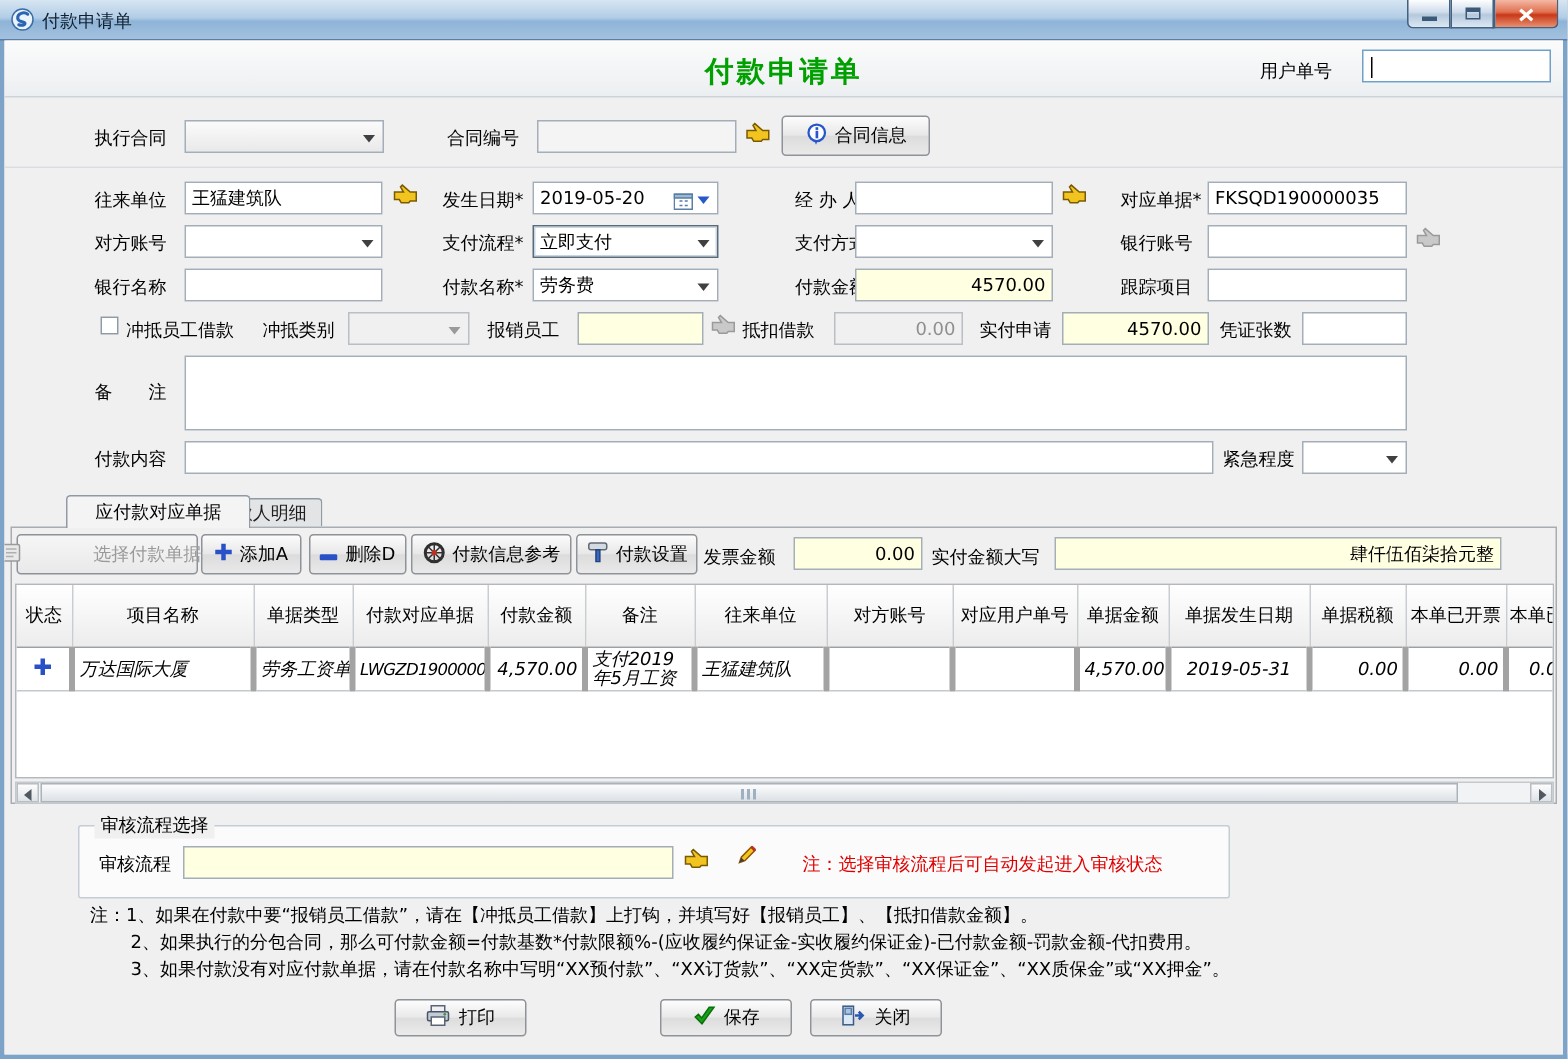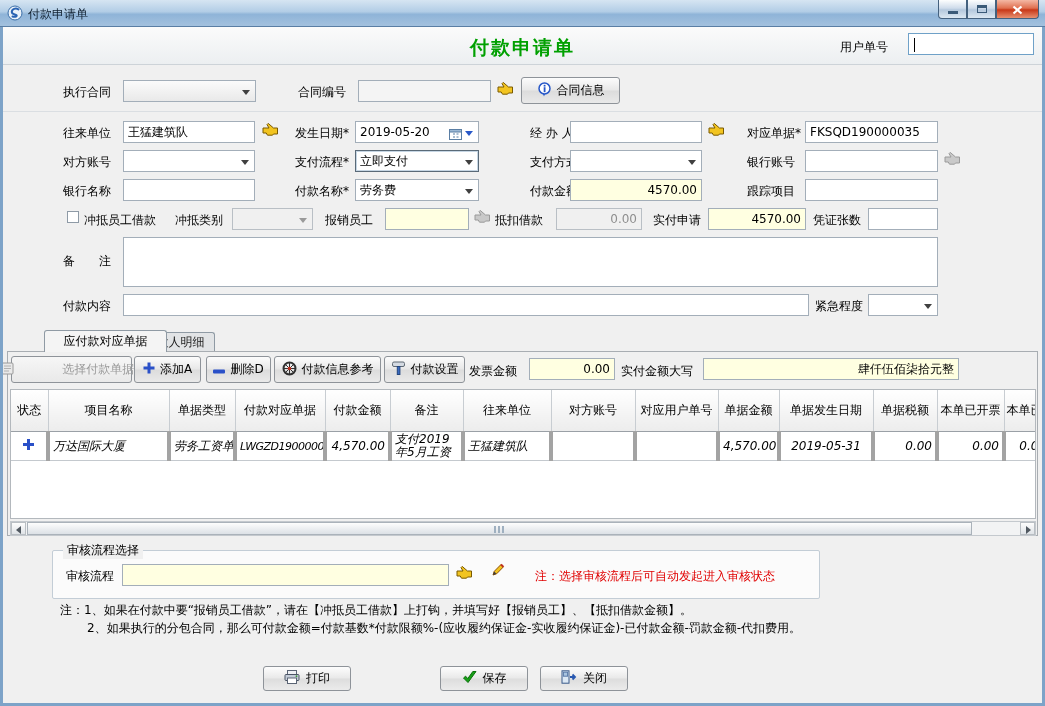--- a/index.html
+++ b/index.html
@@ -280,21 +280,21 @@
           <svg width="15" height="14">
               <rect x="1.5" y="1" width="12" height="4.5" rx="1.5" fill="#d4dae2" stroke="#606a74"></rect>
               <rect x="6.3" y="5.5" width="2.6" height="8" fill="#3868c0" stroke="#22457e"></rect>
             </svg>
         </span>
         <span>付款设置</span>
       </div>
       <span class="lb" style="left:461px;top:11px;">发票金额</span>
       <div class="fld yellow num" style="left:521px;top:6px;width:86px;">0.00</div>
       <span class="lb" style="left:613px;top:11px;">实付金额大写</span>
-      <div class="fld yellow num" style="left:695px;top:6px;width:256px;">肆仟伍佰柒拾元整</div>
+      <div class="fld yellow num" style="left:695px;top:6px;width:298px;">肆仟伍佰柒拾元整</div>
 
       <div class="grid">
         <table>
           <colgroup>
             <col style="width:37px">
               <col style="width:121px">
               <col style="width:66px">
               <col style="width:90px">
             <col style="width:65px">
               <col style="width:73px">
@@ -377,20 +377,21 @@
             <path d="M4 12 l1.2-3.6 L12 1.5 l2.4 2.4 L7.6 10.8 z" fill="#f2c420" stroke="#905000"></path>
             <path d="M4 12 l3.4-1.2 L5.2 8.6 z" fill="#404040"></path>
             <path d="M12 1.5 l2.4 2.4" stroke="#c03020" stroke-width="2"></path>
           </svg>
       </span>
       <span class="lb rednote" style="left:482px;top:17px;">注：选择审核流程后可自动发起进入审核状态</span>
     </div>
 
     <div class="note" style="left:57px;top:575px;">注：1、如果在付款中要“报销员工借款”，请在【冲抵员工借款】上打钩，并填写好【报销员工】、【抵扣借款金额】。</div>
     <div class="note" style="left:84px;top:593px;">2、如果执行的分包合同，那么可付款金额=付款基数*付款限额%-(应收履约保证金-实收履约保证金)-已付款金额-罚款金额-代扣费用。</div>
+    <div class="note" style="left:84px;top:611px;">3、如果付款没有对应付款单据，请在付款名称中写明“XX预付款”、“XX订货款”、“XX定货款”、“XX保证金”、“XX质保金”或“XX押金”。</div>
 
     <div class="fbtn" style="left:260px;top:639px;">
       <span>
         <svg width="16" height="14">
             <rect x="3.5" y="0.5" width="9" height="4" fill="#eef0f4" stroke="#5a6474"></rect>
             <rect x="1" y="4.5" width="14" height="6" rx="1" fill="#c4ccd8" stroke="#4a5464"></rect>
             <rect x="3.5" y="8" width="9" height="5.5" fill="#fff" stroke="#5a6474"></rect>
             <circle cx="12.5" cy="6.2" r="0.9" fill="#3a9a3a"></circle>
           </svg>
       </span>

